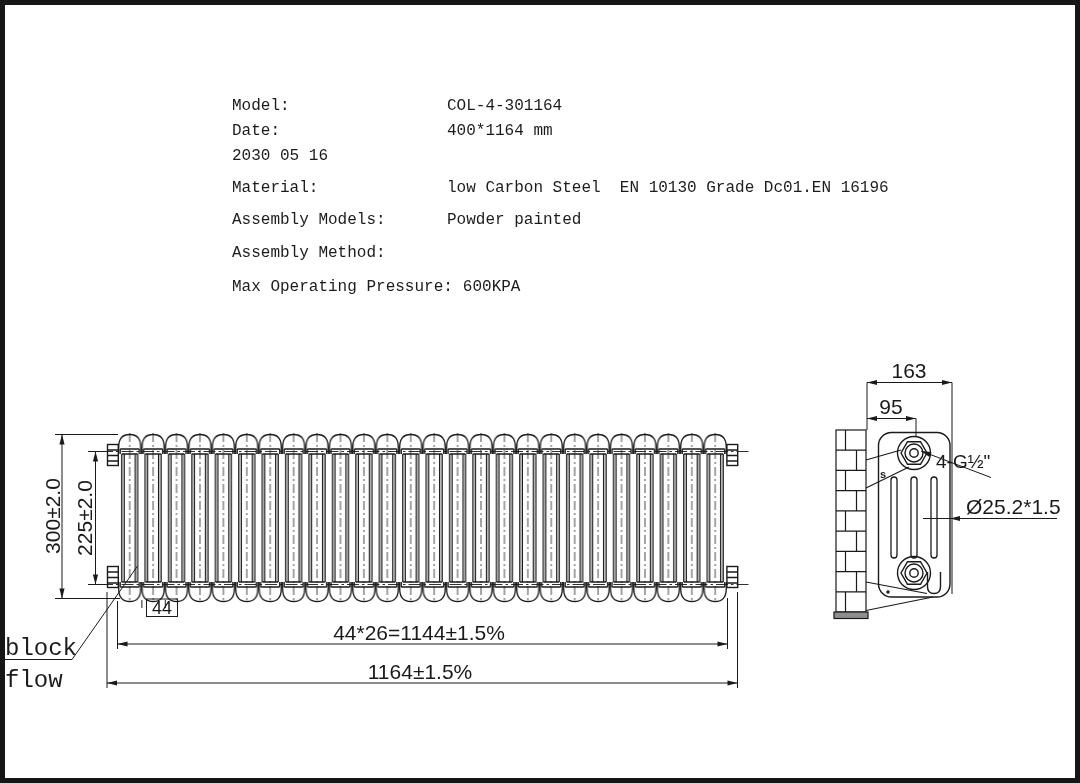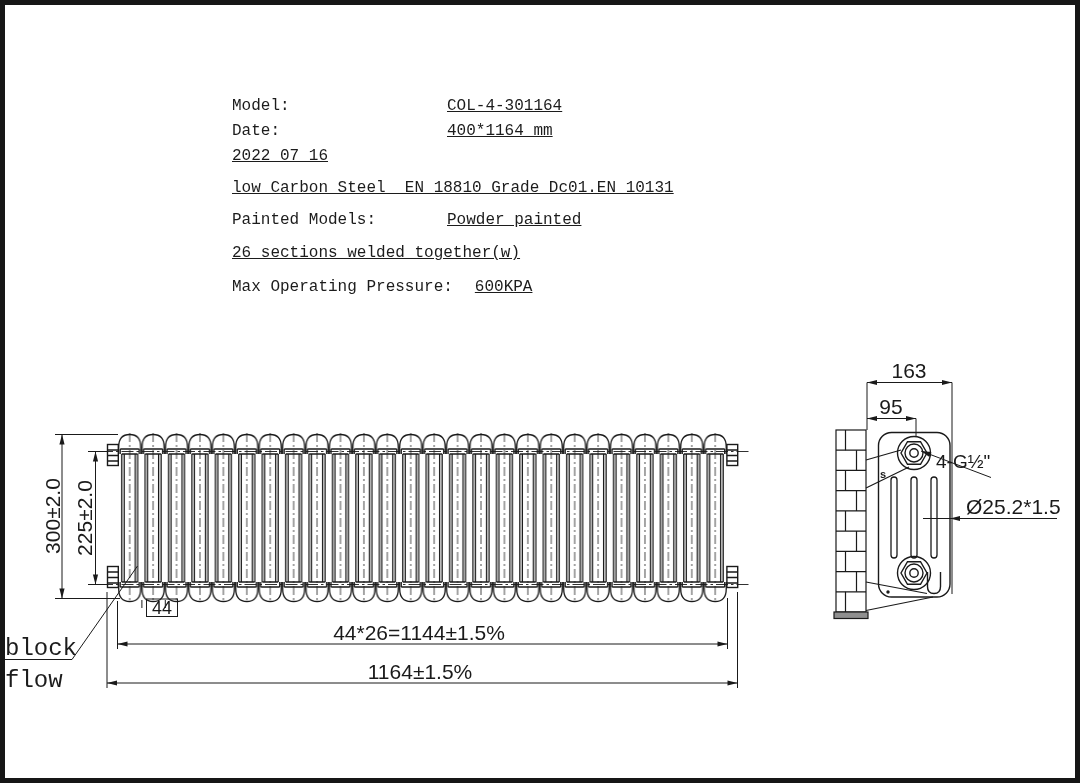--- a/index.html
+++ b/index.html
@@ -4,21 +4,21 @@
 <style>
   html,body{margin:0;padding:0;background:#ffffff;}
   #page{position:relative;width:1080px;height:783px;background:#ffffff;overflow:hidden;
         font-family:"Liberation Sans",sans-serif;color:#1a1a1a;}
   #frame{position:absolute;inset:0;border:5px solid #161616;pointer-events:none;}
   
   #spec{position:absolute;left:232px;top:96px;width:700px;
         font-family:"Liberation Mono",monospace;font-size:16px;line-height:21px;color:#1c1c1c;}
   .spec-row{position:absolute;left:0;display:flex;white-space:pre;}
   .spec-label{min-width:215px;white-space:pre;}
-  .spec-value{white-space:pre;text-decoration:underline;}
+  .spec-value{white-space:pre;}
   
   #drawing{position:absolute;left:0;top:0;width:1080px;height:783px;}
   .ln{stroke:#1a1a1a;stroke-width:1.4;fill:none;}
   .thin{stroke:#1a1a1a;stroke-width:1;fill:none;}
   .dim{stroke:#1a1a1a;stroke-width:1;fill:none;}
   .cl{stroke:#1a1a1a;stroke-width:0.9;fill:none;stroke-dasharray:12 3 2.5 3;}
   .arrow{fill:#1a1a1a;stroke:none;}
   .dimtext{font-family:"Liberation Sans",sans-serif;font-size:21px;fill:#1a1a1a;}
   .dimtext-sm{font-family:"Liberation Sans",sans-serif;font-size:18px;fill:#1a1a1a;}
   .gtext{font-family:"Liberation Sans",sans-serif;font-size:19px;fill:#1a1a1a;}
@@ -182,32 +182,33 @@
   <div id="spec">
     <div class="spec-row" style="top:0px">
       <span class="spec-label">Model:</span>
       <span class="spec-value">COL-4-301164</span>
     </div>
     <div class="spec-row" style="top:25px">
       <span class="spec-label">Date:</span>
       <span class="spec-value">400*1164 mm</span>
     </div>
     <div class="spec-row" style="top:50px">
-      <span class="spec-value">2022 07 16</span>
+      <span class="spec-value">2030 05 16</span>
     </div>
     <div class="spec-row" style="top:82px">
-      <span class="spec-value">low Carbon Steel  EN 18810 Grade Dc01.EN 10131</span>
+      <span class="spec-label">Material:</span>
+      <span class="spec-value">low Carbon Steel  EN 10130 Grade Dc01.EN 16196</span>
     </div>
     <div class="spec-row" style="top:114px">
-      <span class="spec-label">Painted Models:</span>
+      <span class="spec-label">Assembly Models:</span>
       <span class="spec-value">Powder painted</span>
     </div>
     <div class="spec-row" style="top:147px">
-      <span class="spec-value">26 sections welded together(w)</span>
+      <span class="spec-label">Assembly Method:</span>
     </div>
     <div class="spec-row" style="top:181px">
       <span class="spec-label" style="min-width:0">Max Operating Pressure:</span>
-      <span class="spec-value" style="margin-left:22px">600KPA</span>
+      <span class="spec-value" style="margin-left:10px">600KPA</span>
     </div>
   </div>
 
   <div id="frame"></div>
 </div>
 
 </body></html>

